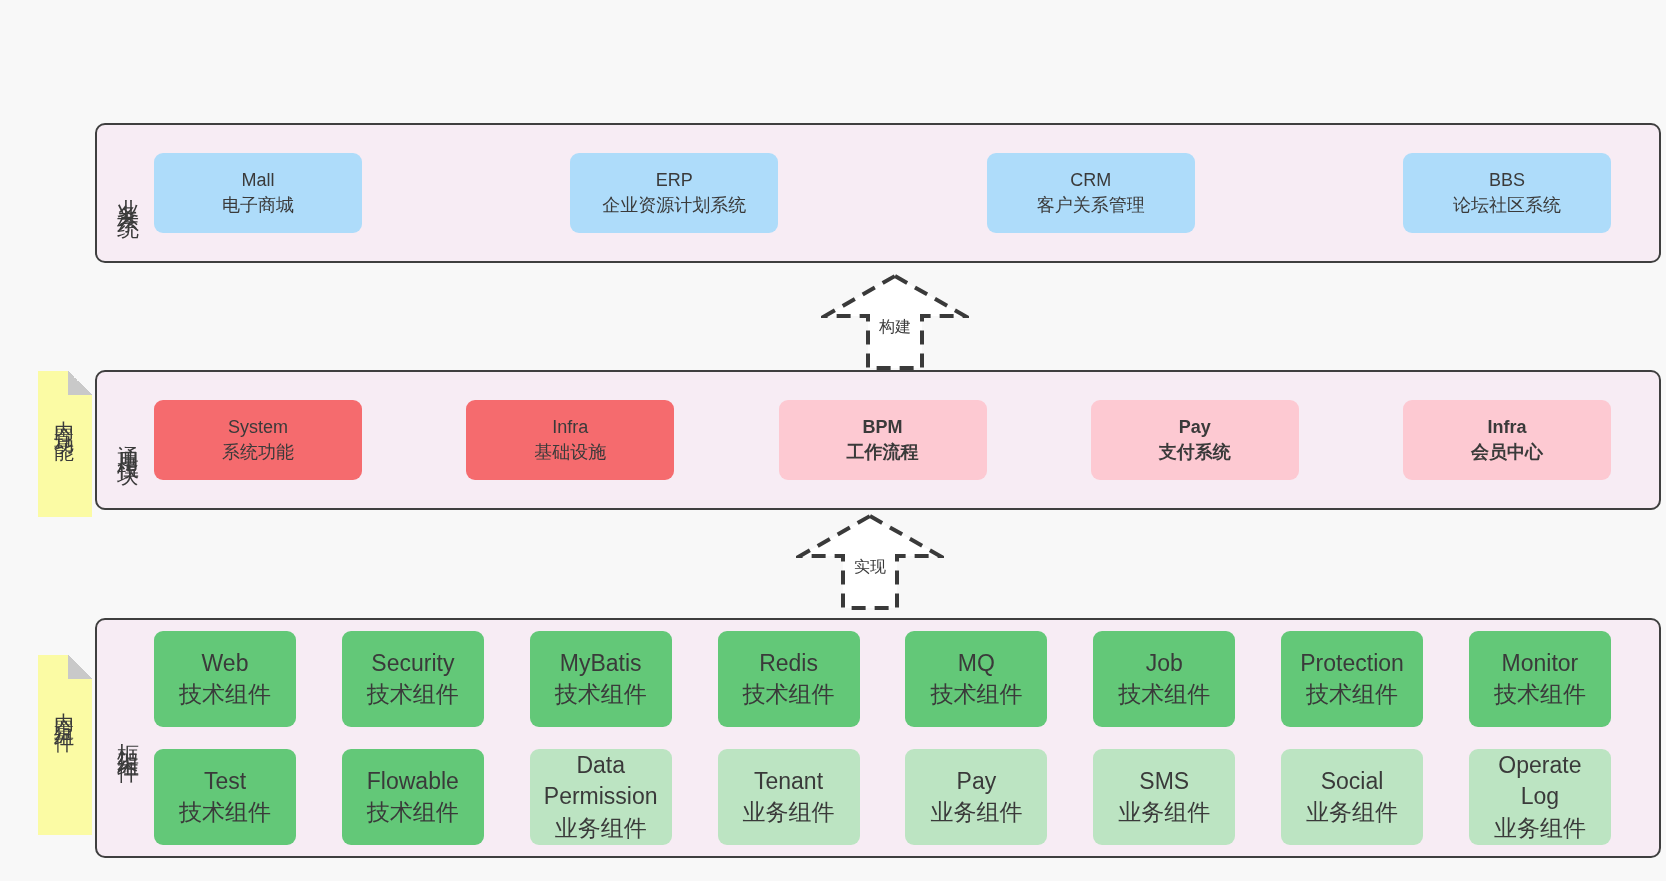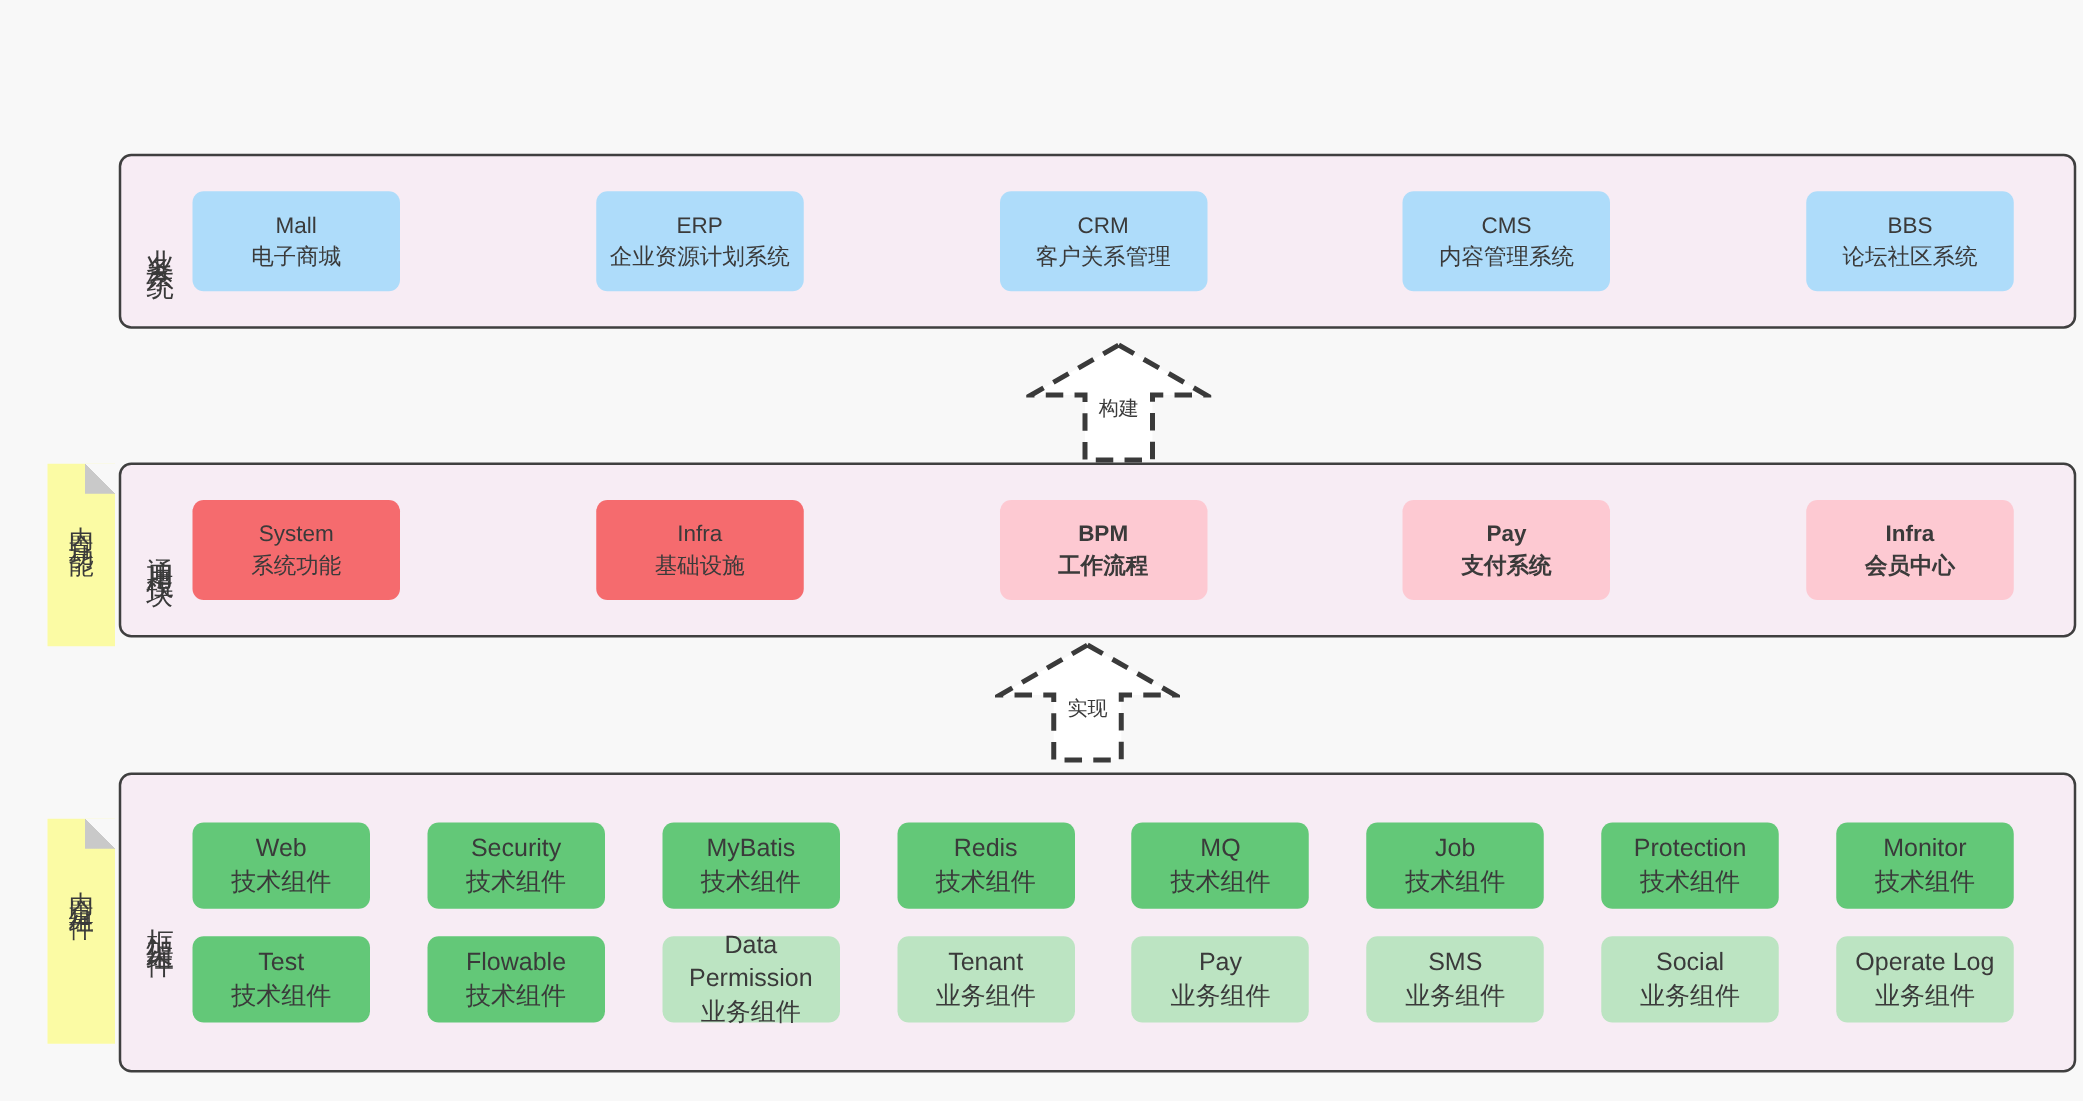--- a/index.html
+++ b/index.html
@@ -52,22 +52,22 @@
   .box{
     display:flex;flex-direction:column;
     align-items:center;justify-content:center;
     border-radius:9px;
     text-align:center;
     font-size:18px;line-height:1.4;
     color:var(--ink,#3a3a3a);
     box-sizing:border-box;
     padding:0 8px;
   }
-  .layer-business .box, .layer-modules .box{width:166px;height:80px;}
-  .layer-components .box{width:142px;height:69px;font-size:20px;line-height:1.35;}
+  .layer-business .box, .layer-modules .box{width:208px;height:80px;}
+  .layer-components .box{width:142px;height:96px;font-size:23px;line-height:1.35;}
 
   .box-blue {background:var(--blue,#aedcfa);}
   .box-red  {background:var(--red,#f56b6e);}
   .box-pink {background:var(--pink,#fdc9d2);font-weight:bold;}
   .box-green-dark {background:var(--green-dark,#63c878);}
   .box-green-light{background:var(--green-light,#bce4c2);}
 
   
   .note{
     position:absolute;
@@ -134,24 +134,20 @@
           </div>
           <div class="box box-blue">
             <div class="box-name">ERP</div>
             <div class="box-desc">企业资源计划系统</div>
           </div>
           <div class="box box-blue">
             <div class="box-name">CRM</div>
             <div class="box-desc">客户关系管理</div>
           </div>
           <div class="box box-blue">
-            <div class="box-name">CMS</div>
-            <div class="box-desc">内容管理系统</div>
-          </div>
-          <div class="box box-blue">
             <div class="box-name">BBS</div>
             <div class="box-desc">论坛社区系统</div>
           </div>
         </div>
       </div>
   </section>
 
   <div class="arrow arrow-1">
     <svg viewBox="0 0 148 100">
       <polygon points="74,4 144,44 101,44 101,96 47,96 47,44 4,44" fill="#ffffff" stroke="#3a3a3a" stroke-width="4" stroke-dasharray="14 9"></polygon>

